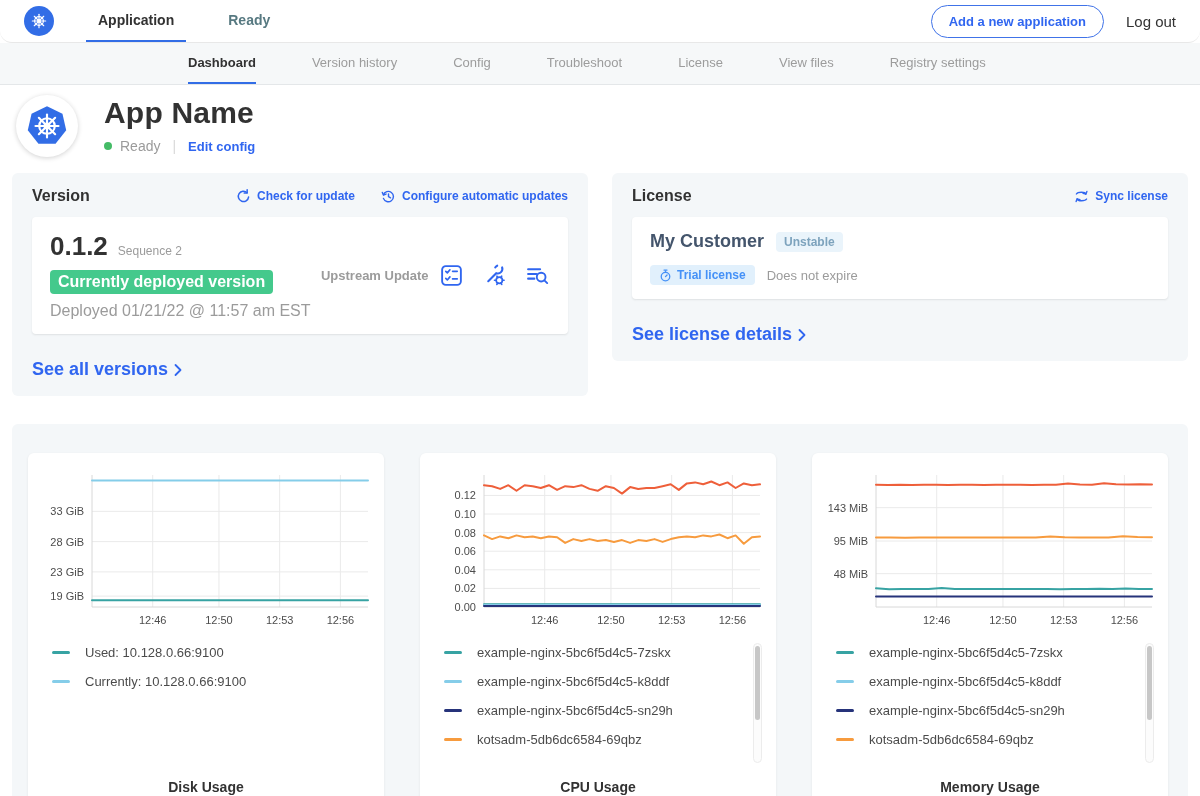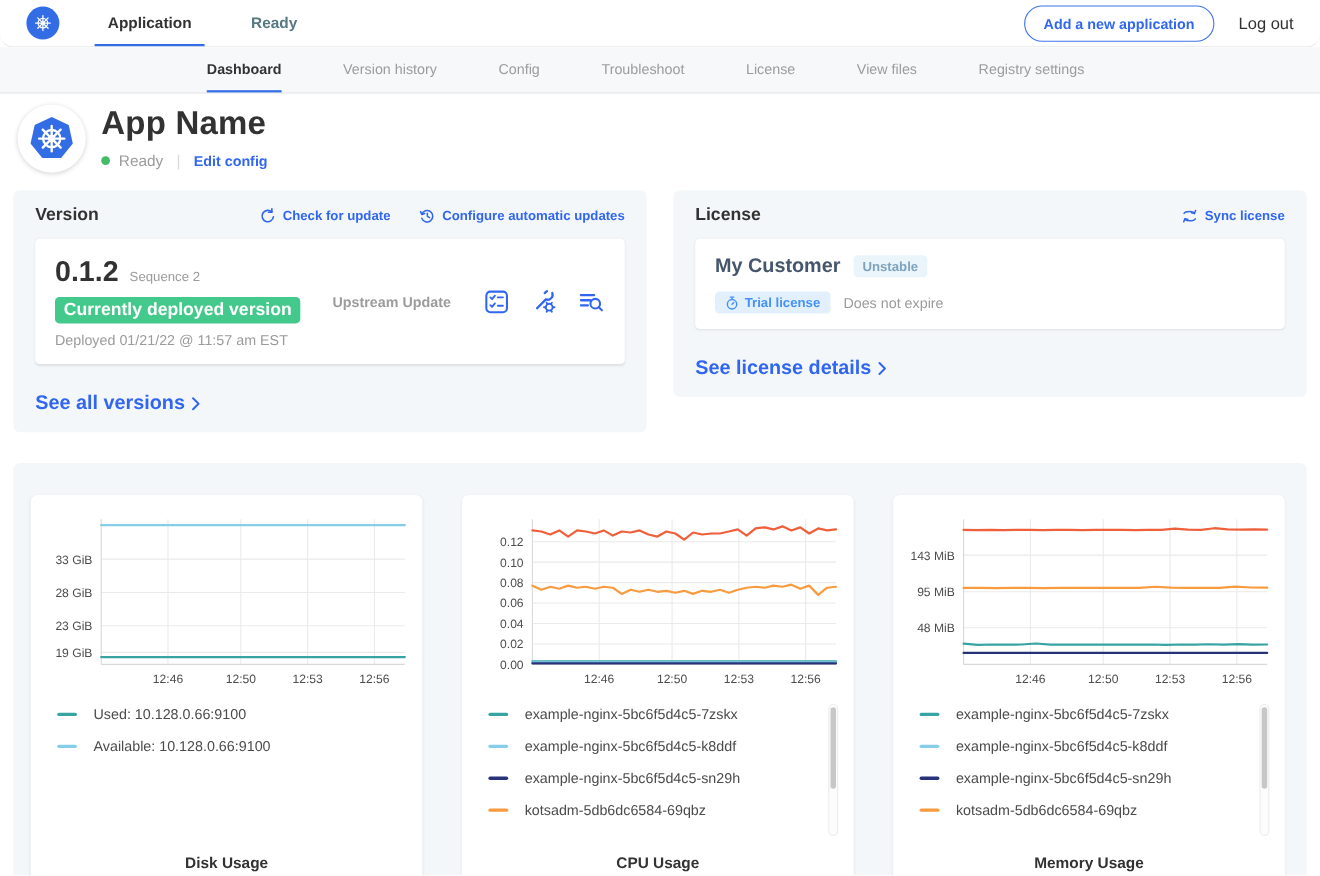--- a/index.html
+++ b/index.html
@@ -15,21 +15,21 @@
   .topnav-right { margin-left:auto; display:flex; align-items:center; gap:22px; }
   .add-app { background:#fff; border:1px solid #4073e8; color:#3066f0; font-weight:bold; font-size:13px; padding:8px 17px; border-radius:17px; cursor:pointer; font-family:inherit; }
   .logout { font-size:15px; color:#323232; cursor:pointer; }
 
   
   .subnav { height:42px; background:#f6f8f9; border-bottom:1px solid #e4e7e9; display:flex; padding-left:188px; gap:56px; }
   .sub-item { display:flex; align-items:center; font-size:13px; color:#9c9c9c; border-bottom:2px solid transparent; cursor:pointer; }
   .sub-item.active { color:#323232; font-weight:bold; border-bottom-color:#326de6; }
 
   
-  .app-header { display:flex; padding:10px 24px 12px 16px; }
+  .app-header { display:flex; padding:10px 24px 12px 16px;gap:12px; }
   .app-avatar { width:62px; height:62px; border-radius:50%; background:#fff; box-shadow:0 1px 5px rgba(0,0,0,.18); display:flex; align-items:center; justify-content:center; margin-right:14px; flex:none; }
   .app-title { font-size:30px; font-weight:bold; letter-spacing:.2px; margin:1px 0 8px; }
   .status-row { display:flex; align-items:center; gap:8px; }
   .status-dot { width:8px; height:8px; border-radius:50%; background:#44bb66; }
   .status-text { font-size:14px; color:#9b9b9b; }
   .status-sep { color:#d9d9d9; font-size:14px; padding:0 4px; }
   .link { color:#3066f0; font-weight:bold; cursor:pointer; display:inline-flex; align-items:center; gap:6px; font-size:12px; }
   .edit-config { font-size:13px; }
 
   
@@ -37,21 +37,21 @@
   .panel { background:#f4f7f9; border-radius:6px; padding:14px 20px 16px; }
   .panel-head { display:flex; align-items:center; }
   .panel-head h2 { font-size:16px; font-weight:bold; }
   .head-links { margin-left:auto; display:flex; gap:26px; }
   .inner-card { background:#fff; border-radius:4px; padding:14px 18px; margin-top:12px; box-shadow:0 1px 2px rgba(40,40,40,.10); }
   .version-inner { display:flex; align-items:center; }
   .vnum-row { display:flex; align-items:baseline; gap:10px; }
   .vnum { font-size:26px; font-weight:bold; }
   .seq { font-size:12px; color:#9b9b9b; }
   .deployed-badge { background:#44c98c; color:#fff; font-size:16px; font-weight:bold; padding:3px 8px; border-radius:4px; margin:8px 0 8px; width:fit-content; }
-  .deployed-at { font-size:13px; color:#9b9b9b; }
+  .deployed-at { font-size:16px; color:#9b9b9b; }
   .upstream { flex:1; text-align:center; color:#9b9b9b; font-weight:bold; font-size:13px; }
   .vicons { display:flex; gap:18px; color:#3066f0; align-items:center; }
   .vicons svg { width:25px; height:25px; }
   .see-link { margin-top:25px; font-size:18px; }
 
   .customer-row { display:flex; align-items:center; gap:12px; }
   .customer { font-size:18px; font-weight:bold; color:#44556c; }
   .chan-badge { background:#eaf4fb; color:#7da3bd; font-size:12px; font-weight:bold; padding:3px 8px; border-radius:4px; }
   .lic-row2 { display:flex; align-items:center; margin-top:13px; }
   .trial-badge { background:#e1f0fc; color:#4591f7; font-size:12px; font-weight:bold; padding:3px 9px; border-radius:4px; display:inline-flex; align-items:center; gap:5px; }
@@ -288,21 +288,21 @@
           <polyline points="54.0,15.4 330.0,15.4" fill="none" stroke="#85cde9" stroke-width="2" stroke-linejoin="round" stroke-linecap="round"></polyline>
           <polyline points="54.0,135.3 330.0,135.3" fill="none" stroke="#37a3a3" stroke-width="2" stroke-linejoin="round" stroke-linecap="round"></polyline>
         </svg>
       <div class="legend-wrap" id="legend0">
           <div class="legend-item">
             <span class="dash" style="background: rgb(55, 163, 163);"></span>
             <span class="legend-label">Used: 10.128.0.66:9100</span>
           </div>
           <div class="legend-item">
             <span class="dash" style="background: rgb(133, 205, 233);"></span>
-            <span class="legend-label">Available: 10.128.0.66:9100</span>
+            <span class="legend-label">Currently: 10.128.0.66:9100</span>
           </div>
         </div>
       <div class="chart-title">Disk Usage</div>
     </div>
 
     <div class="chart-card">
       <svg class="chart-svg" id="chart1" viewBox="0 0 336 168" preserveAspectRatio="none">
           <line x1="54" x2="330" y1="30.4507042253521" y2="30.4507042253521" stroke="#eaeaea" stroke-width="1"></line>
           <text x="46" y="34.4507042253521" text-anchor="end" class="tick">0.12</text>
           <line x1="54" x2="330" y1="49.04225352112675" y2="49.04225352112675" stroke="#eaeaea" stroke-width="1"></line>

